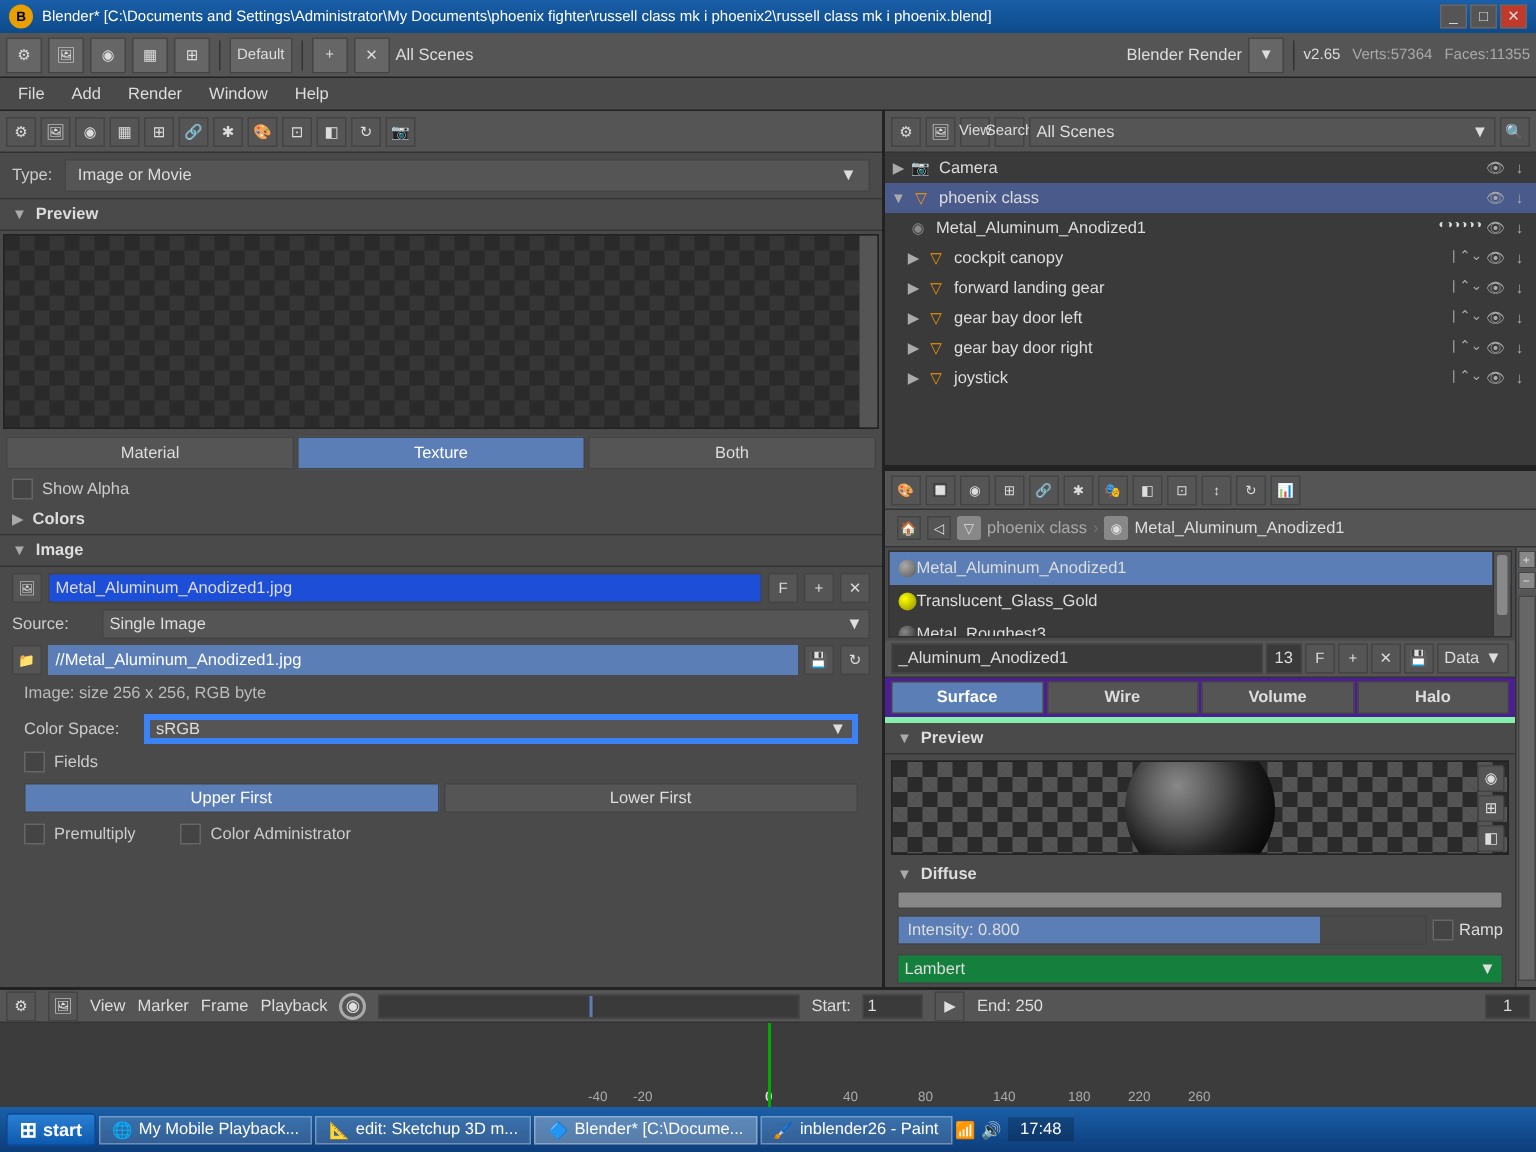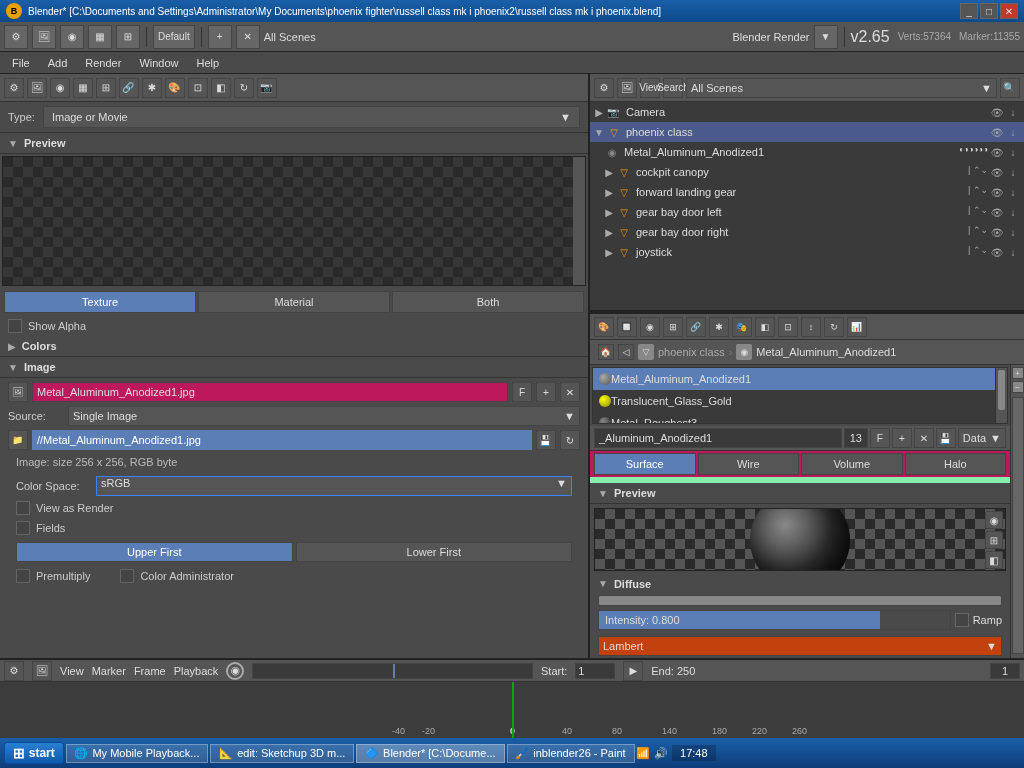--- a/index.html
+++ b/index.html
@@ -79,21 +79,21 @@
     
     .breadcrumb { display: flex; align-items: center; gap: 4px; padding: 4px 8px; background: #555; border-bottom: 1px solid #333; font-size: 11px; }
     .breadcrumb-item { color: #aaa; cursor: pointer; }
     .breadcrumb-arrow { color: #777; }
     .breadcrumb-current { color: #ddd; }
     .material-item { display: flex; align-items: center; padding: 2px 6px; cursor: pointer; height: 22px; }
     .material-item.selected { background: #5a7eb5; }
     .mat-name { font-size: 11px; color: #ddd; }
 
     
-    .mat-tabs { display: flex; padding: 2px 4px; gap: 2px; background: #be185d; border-bottom: 6px solid #86efac; }
+    .mat-tabs { display: flex; padding: 2px 4px; gap: 2px; background: #4c1d95; border-bottom: 4px solid #86efac; font-weight: bold; }
     .mat-tab { flex: 1; height: 22px; display: flex; align-items: center; justify-content: center; cursor: pointer; font-size: 11px; border: 1px solid #444; background: #555; color: #ddd; }
     .mat-tab.active { background: #5a7eb5; color: white; }
 
     
     .mat-preview { background: #2a2a2a; height: 130px; margin: 4px; position: relative; border: 1px solid #222; display: flex; align-items: center; justify-content: center; overflow: hidden; }
     .mat-preview-sphere { width: 100px; height: 100px; border-radius: 50%; background: radial-gradient(circle at 35% 35%, #888, #333, #111); box-shadow: inset -10px -10px 30px rgba(0,0,0,0.8); }
     .mat-preview-checker { position: absolute; left: 0; right: 0; top: 0; bottom: 0; background-image: linear-gradient(45deg, #555 25%, transparent 25%), linear-gradient(-45deg, #555 25%, transparent 25%), linear-gradient(45deg, transparent 75%, #555 75%), linear-gradient(-45deg, transparent 75%, #555 75%); background-size: 20px 20px; background-position: 0 0, 0 10px, 10px -10px, -10px 0px; z-index: 0; }
     .mat-preview-sphere-container { position: absolute; z-index: 1; }
     .mat-preview-icons { position: absolute; right: 2px; top: 2px; display: flex; flex-direction: column; gap: 2px; z-index: 2; }
     .mat-preview-icon { width: 18px; height: 18px; background: #555; border: 1px solid #444; display: flex; align-items: center; justify-content: center; cursor: pointer; font-size: 10px; color: #ddd; border-radius: 2px; }
@@ -147,23 +147,23 @@
     <div style="width:1px;height:20px;background:#333;margin:0 2px;"></div>
     <div class="toolbar-btn">Default</div>
     <div style="width:1px;height:20px;background:#333;margin:0 2px;"></div>
     <div class="toolbar-btn">+</div>
     <div class="toolbar-btn">✕</div>
     <span style="color:#ddd;font-size:11px;">All Scenes</span>
     <div style="flex:1;"></div>
     <span style="color:#ddd;font-size:11px;">Blender Render</span>
     <div class="toolbar-btn">▼</div>
     <div style="width:1px;height:20px;background:#333;margin:0 2px;"></div>
-    <span style="color:#ddd;font-size:16px;">v2.65</span>
+    <span style="color:#ddd;font-size:10px;">v2.65</span>
     <span style="color:#aaa;font-size:10px;margin-left:4px;">Verts:57364</span>
-    <span style="color:#aaa;font-size:10px;margin-left:4px;">Marker:11355</span>
+    <span style="color:#aaa;font-size:10px;margin-left:4px;">Faces:11355</span>
   </div>
 
   <div class="menu-bar">
     <span class="menu-item">File</span>
     <span class="menu-item">Add</span>
     <span class="menu-item">Render</span>
     <span class="menu-item">Window</span>
     <span class="menu-item">Help</span>
   </div>
 
@@ -198,22 +198,22 @@
         <span class="section-triangle">▼</span>
         <span class="section-title">Preview</span>
       </div>
 
       <div class="preview-area" style="height:130px;margin:2px 2px 2px 2px;flex:0 0 130px;">
         <div class="preview-checkerboard"></div>
         <div class="preview-scroll"></div>
       </div>
 
       <div class="tabs-row" style="padding:3px 4px;">
+        <div class="tab">Material</div>
         <div class="tab active">Texture</div>
-        <div class="tab">Material</div>
         <div class="tab">Both</div>
       </div>
 
       <div class="show-alpha-row">
         <div class="checkbox-box"></div>
         <span class="checkbox-label">Show Alpha</span>
       </div>
 
       <div class="section-header">
         <span class="section-triangle">▶</span>
@@ -221,21 +221,21 @@
       </div>
 
       <div class="section-header">
         <span class="section-triangle">▼</span>
         <span class="section-title">Image</span>
       </div>
 
       <div class="image-section">
         <div class="image-file-row">
           <div class="image-icon">🖼</div>
-          <div style="flex:1;height:20px;background:#be185d;border:1px solid #444;display:flex;align-items:center;padding:0 4px;color:#ddd;font-size:11px;">
+          <div style="flex:1;height:20px;background:#1d4ed8;border:1px solid #444;display:flex;align-items:center;padding:0 4px;color:#ddd;font-size:11px;">
             <span>Metal_Aluminum_Anodized1.jpg</span>
           </div>
           <div class="image-btn">F</div>
           <div class="image-btn">+</div>
           <div class="image-btn">✕</div>
         </div>
 
         <div class="row-item">
           <span class="row-label">Source:</span>
           <div style="flex:1;height:20px;background:#555;border:1px solid #444;display:flex;align-items:center;padding:0 4px;color:#ddd;font-size:11px;cursor:pointer;">
@@ -250,30 +250,26 @@
             <span>//Metal_Aluminum_Anodized1.jpg</span>
           </div>
           <div class="image-btn">💾</div>
           <div class="image-btn">↻</div>
         </div>
 
         <div class="info-text">Image: size 256 x 256, RGB byte</div>
 
         <div class="colorspace-row">
           <span class="colorspace-label">Color Space:</span>
-          <div style="flex:1;height:20px;background:#555;border:1px solid #3b82f6;display:flex;align-items:flex-start;padding:0 4px;color:#ddd;font-size:11px;cursor:pointer;">
+          <div style="flex:1;height:20px;background:#555;border:4px solid #3b82f6;display:flex;align-items:center;padding:0 4px;color:#ddd;font-size:11px;cursor:pointer;">
             <span>sRGB</span>
             <span style="margin-left:auto;">▼</span>
           </div>
         </div>
 
-        <div class="checkbox-row">
-          <div class="checkbox-box"></div>
-          <span class="checkbox-label">View as Render</span>
-        </div>
 
         <div class="checkbox-row">
           <div class="checkbox-box"></div>
           <span class="checkbox-label">Fields</span>
         </div>
 
         <div class="upper-lower-row">
           <div class="upper-btn">Upper First</div>
           <div class="lower-btn">Lower First</div>
         </div>
@@ -497,21 +493,21 @@
             <div style="flex:1;height:20px;background:linear-gradient(to right,#5a7eb5 80%,#4a4a4a 80%);border:1px solid #444;display:flex;align-items:center;padding:0 6px;font-size:11px;color:#ddd;">
               <span>Intensity: 0.800</span>
             </div>
             <div style="display:flex;align-items:center;gap:4px;">
               <div class="checkbox-box"></div>
               <span>Ramp</span>
             </div>
           </div>
 
           <div class="diffuse-row" style="margin-top:2px;">
-            <div style="flex:1;height:20px;background:#c2410c;border:1px solid #444;display:flex;align-items:center;padding:0 4px;color:#ddd;font-size:11px;cursor:pointer;">
+            <div style="flex:1;height:20px;background:#15803d;border:1px solid #444;display:flex;align-items:center;padding:0 4px;color:#ddd;font-size:11px;cursor:pointer;">
               <span>Lambert</span>
               <span style="margin-left:auto;">▼</span>
             </div>
           </div>
 
         </div>
 
         <div style="width:14px;background:#555;display:flex;flex-direction:column;align-items:center;padding:2px 0;gap:2px;border-left:1px solid #333;">
           <div style="width:12px;height:12px;background:#888;border:1px solid #444;display:flex;align-items:center;justify-content:center;font-size:8px;cursor:pointer;">+</div>
           <div style="width:12px;height:12px;background:#888;border:1px solid #444;display:flex;align-items:center;justify-content:center;font-size:8px;cursor:pointer;">−</div>

